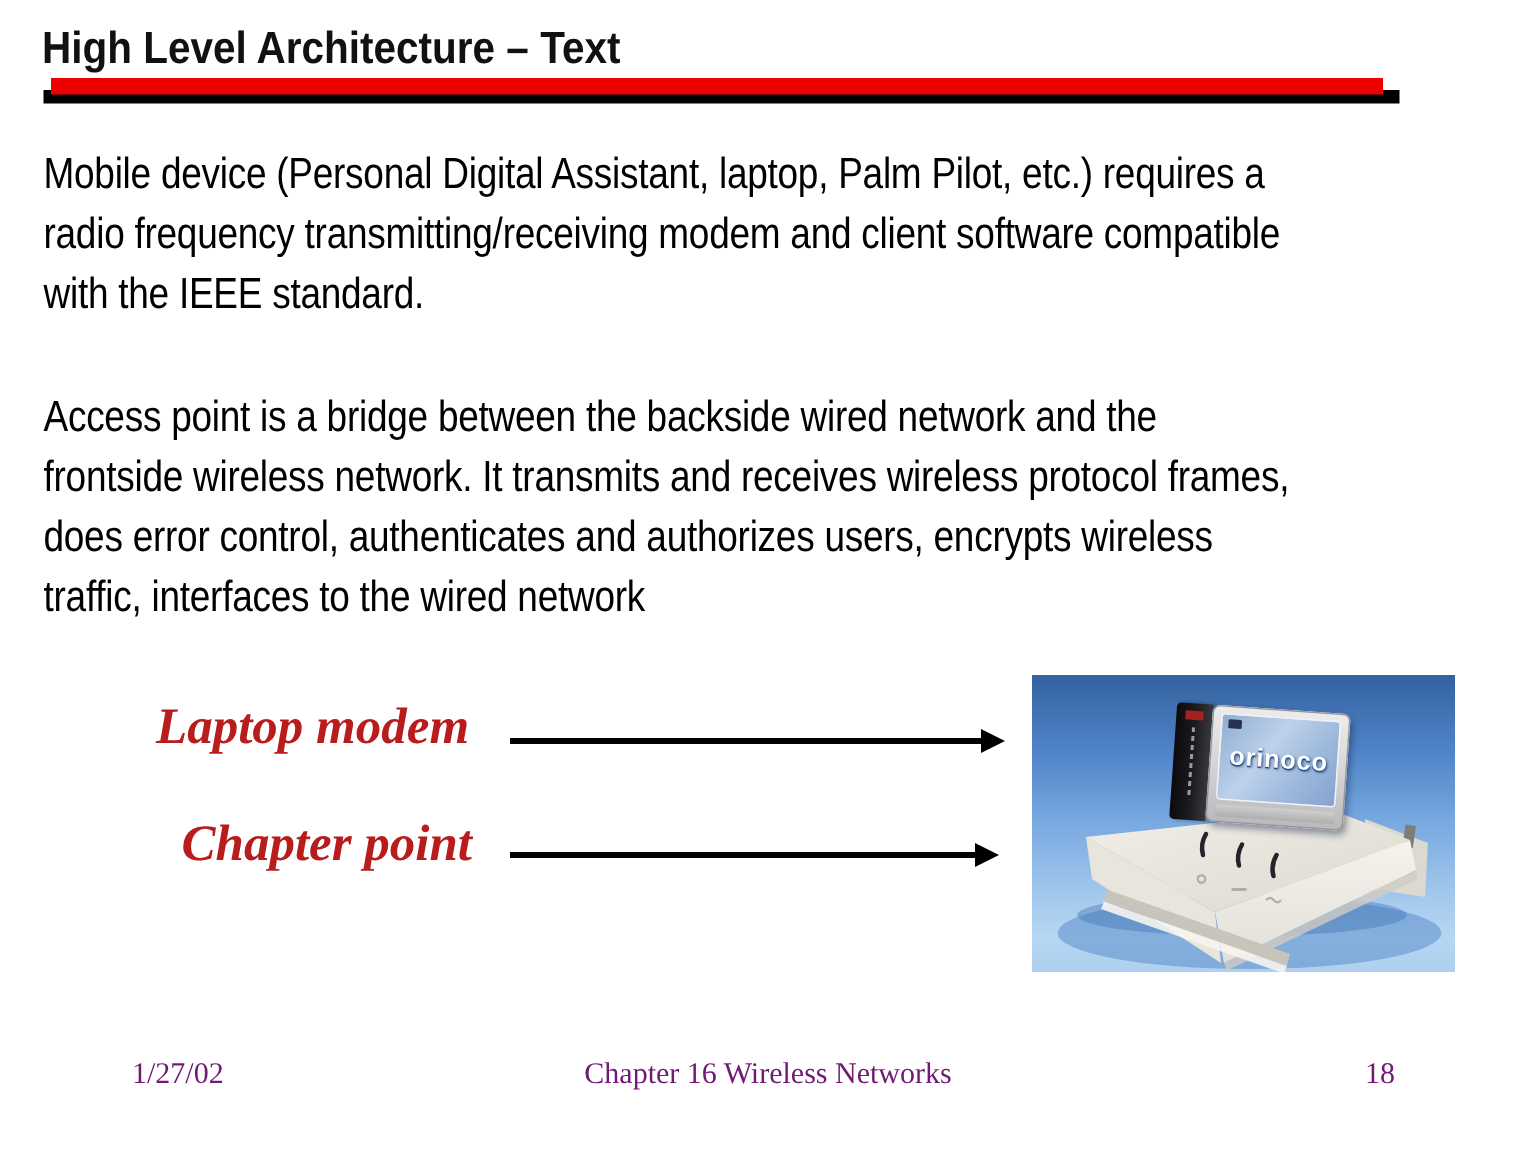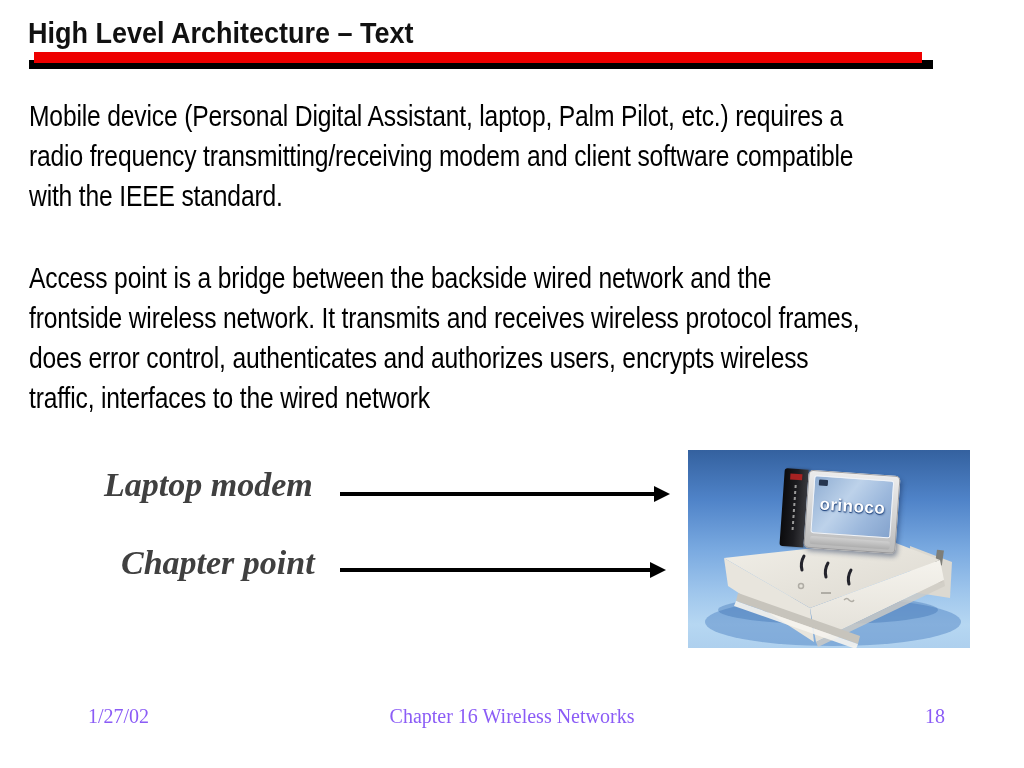--- a/index.html
+++ b/index.html
@@ -33,21 +33,21 @@
     transform: scaleX(0.85); transform-origin: 0 0;
     letter-spacing: -0.2px;
   }
   #para1 { top: 96px; }
   #para2 { top: 258px; }
 
   
   .callout {
     font-family: "Liberation Serif", serif;
     font-style: italic; font-weight: bold;
-    font-size: 34px; color: #404040;
+    font-size: 34px; color: #b91c1c;
     white-space: nowrap;
   }
   #laptop-label { left: 104px; top: 466px; }
   #access-label { left: 121px; top: 544px; }
 
   
   .arrow-line { height: 4px; background: #000; }
   .arrow-line::after {
     content: ""; position: absolute;
     right: -16px; top: -6px;
@@ -101,26 +101,26 @@
   }
   .card-strip {
     position: absolute; left: 6px; right: 6px; bottom: 4px; height: 8px;
     background: linear-gradient(180deg, #cfcfcf, #aeaeae);
     border-radius: 2px;
   }
 
   
   .footer-text {
     font-family: "Liberation Serif", serif;
-    font-size: 20px; color: #8b5cf6;
+    font-size: 20px; color: #701a75;
     top: 705px;
   }
   #footer-date { left: 88px; }
   #footer-chapter { left: 0; right: 0; text-align: center; }
-  #footer-page { right: 79px; margin-left: 44px; }
+  #footer-page { right: 94px; margin-left: 44px; }
 </style>
 </head>
 <body>
 
 <div class="abs slide-title">High Level Architecture – Text</div>
 
 <div class="abs bar-shadow" style="background:#000000;"></div>
 <div class="abs bar-red" style="background:#ee0000;"></div>
 
 <div class="abs para" id="para1">Mobile device (Personal Digital Assistant, laptop, Palm Pilot, etc.) requires a

